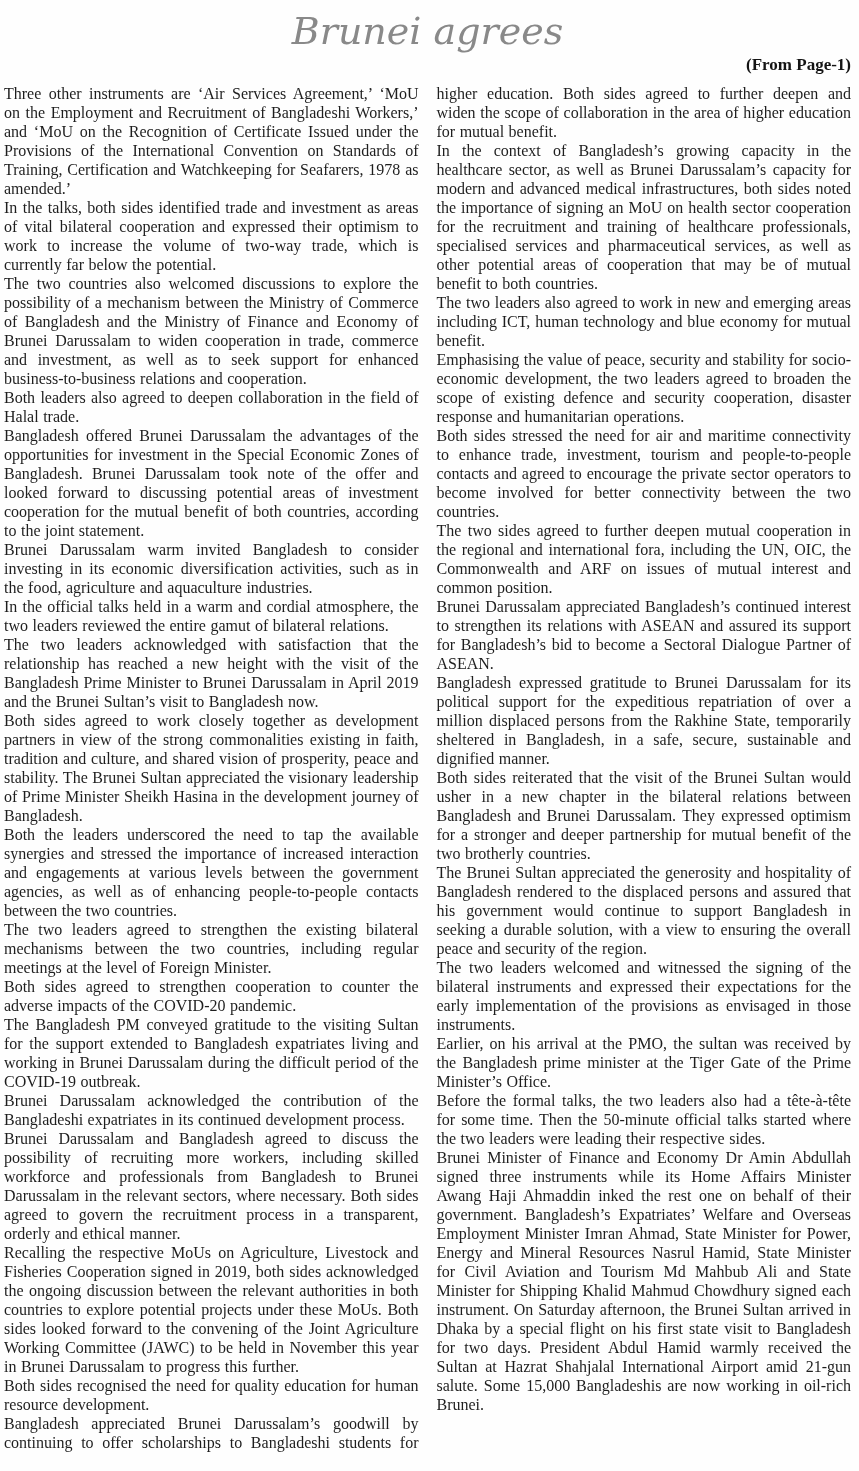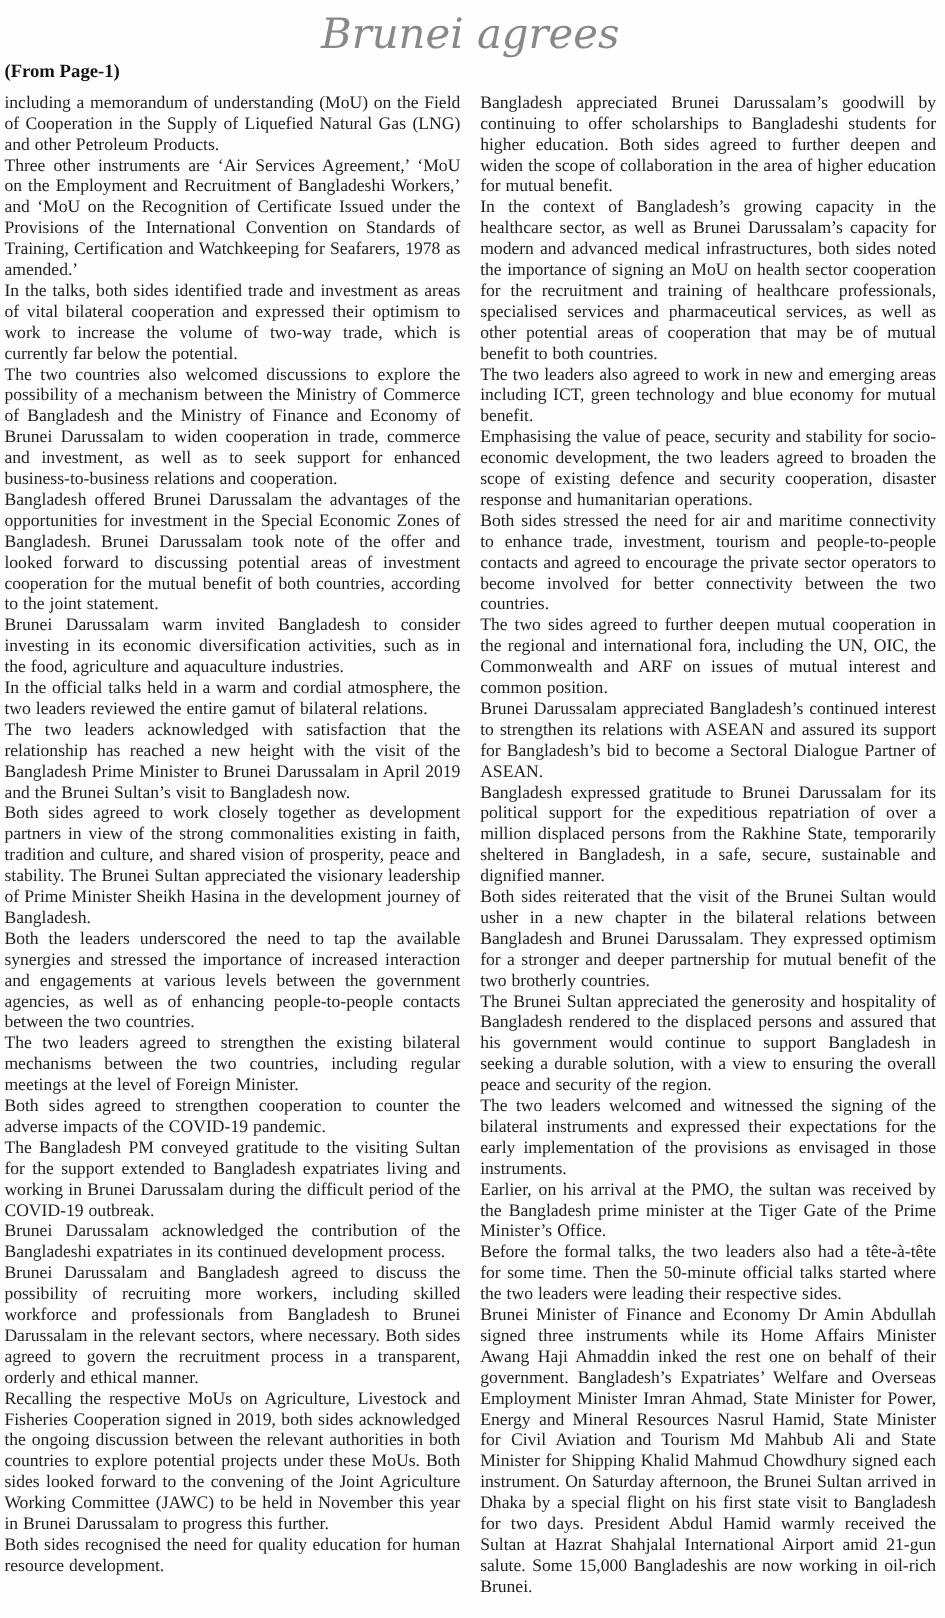--- a/index.html
+++ b/index.html
@@ -24,21 +24,21 @@
     font-family: "DejaVu Serif", serif;
     font-style: italic;
     font-weight: 400;
     font-size: 38px;
     line-height: 42px;
     color: #898989;
     margin: 2px 0 3px 0;
     letter-spacing: 0px;
   }
   .kicker {
-    text-align: left;
+    text-align: right;
     font-family: "Liberation Serif", serif;
     font-weight: 700;
     font-size: 17px;
     line-height: 20px;
     color: #141414;
     margin: 0 0 9px 0;
   }
   .article-columns {
     column-count: 2;
     column-gap: 18px;
@@ -54,40 +54,40 @@
     text-indent: 0;
   }
 </style>
 </head>
 <body>
 
 <div class="page">
   <h1 class="headline">Brunei agrees</h1>
   <div class="kicker">(From Page-1)</div>
   <div class="article-columns">
-      <p>including a memorandum of understanding (MoU) on the Field of Cooperation in the Supply of Liquefied Natural Gas (LNG) and other Petroleum Products.</p>
       <p>Three other instruments are ‘Air Services Agreement,’ ‘MoU on the Employment and Recruitment of Bangladeshi Workers,’ and ‘MoU on the Recognition of Certificate Issued under the Provisions of the International Convention on Standards of Training, Certification and Watchkeeping for Seafarers, 1978 as amended.’</p>
       <p>In the talks, both sides identified trade and investment as areas of vital bilateral cooperation and expressed their optimism to work to increase the volume of two-way trade, which is currently far below the potential.</p>
       <p>The two countries also welcomed discussions to explore the possibility of a mechanism between the Ministry of Commerce of Bangladesh and the Ministry of Finance and Economy of Brunei Darussalam to widen cooperation in trade, commerce and investment, as well as to seek support for enhanced business-to-business relations and cooperation.</p>
+      <p>Both leaders also agreed to deepen collaboration in the field of Halal trade.</p>
       <p>Bangladesh offered Brunei Darussalam the advantages of the opportunities for investment in the Special Economic Zones of Bangladesh. Brunei Darussalam took note of the offer and looked forward to discussing potential areas of investment cooperation for the mutual benefit of both countries, according to the joint statement.</p>
       <p>Brunei Darussalam warm invited Bangladesh to consider investing in its economic diversification activities, such as in the food, agriculture and aquaculture industries.</p>
       <p>In the official talks held in a warm and cordial atmosphere, the two leaders reviewed the entire gamut of bilateral relations.</p>
       <p>The two leaders acknowledged with satisfaction that the relationship has reached a new height with the visit of the Bangladesh Prime Minister to Brunei Darussalam in April 2019 and the Brunei Sultan’s visit to Bangladesh now.</p>
       <p>Both sides agreed to work closely together as development partners in view of the strong commonalities existing in faith, tradition and culture, and shared vision of prosperity, peace and stability. The Brunei Sultan appreciated the visionary leadership of Prime Minister Sheikh Hasina in the development journey of Bangladesh.</p>
       <p>Both the leaders underscored the need to tap the available synergies and stressed the importance of increased interaction and engagements at various levels between the government agencies, as well as of enhancing people-to-people contacts between the two countries.</p>
       <p>The two leaders agreed to strengthen the existing bilateral mechanisms between the two countries, including regular meetings at the level of Foreign Minister.</p>
-      <p>Both sides agreed to strengthen cooperation to counter the adverse impacts of the COVID-19 pandemic.</p>
+      <p>Both sides agreed to strengthen cooperation to counter the adverse impacts of the COVID-20 pandemic.</p>
       <p>The Bangladesh PM conveyed gratitude to the visiting Sultan for the support extended to Bangladesh expatriates living and working in Brunei Darussalam during the difficult period of the COVID-19 outbreak.</p>
       <p>Brunei Darussalam acknowledged the contribution of the Bangladeshi expatriates in its continued development process.</p>
       <p>Brunei Darussalam and Bangladesh agreed to discuss the possibility of recruiting more workers, including skilled workforce and professionals from Bangladesh to Brunei Darussalam in the relevant sectors, where necessary. Both sides agreed to govern the recruitment process in a transparent, orderly and ethical manner.</p>
       <p>Recalling the respective MoUs on Agriculture, Livestock and Fisheries Cooperation signed in 2019, both sides acknowledged the ongoing discussion between the relevant authorities in both countries to explore potential projects under these MoUs. Both sides looked forward to the convening of the Joint Agriculture Working Committee (JAWC) to be held in November this year in Brunei Darussalam to progress this further.</p>
       <p>Both sides recognised the need for quality education for human resource development.</p>
       <p>Bangladesh appreciated Brunei Darussalam’s goodwill by continuing to offer scholarships to Bangladeshi students for higher education. Both sides agreed to further deepen and widen the scope of collaboration in the area of higher education for mutual benefit.</p>
       <p>In the context of Bangladesh’s growing capacity in the healthcare sector, as well as Brunei Darussalam’s capacity for modern and advanced medical infrastructures, both sides noted the importance of signing an MoU on health sector cooperation for the recruitment and training of healthcare professionals, specialised services and pharmaceutical services, as well as other potential areas of cooperation that may be of mutual benefit to both countries.</p>
-      <p>The two leaders also agreed to work in new and emerging areas including ICT, green technology and blue economy for mutual benefit.</p>
+      <p>The two leaders also agreed to work in new and emerging areas including ICT, human technology and blue economy for mutual benefit.</p>
       <p>Emphasising the value of peace, security and stability for socio-economic development, the two leaders agreed to broaden the scope of existing defence and security cooperation, disaster response and humanitarian operations.</p>
       <p>Both sides stressed the need for air and maritime connectivity to enhance trade, investment, tourism and people-to-people contacts and agreed to encourage the private sector operators to become involved for better connectivity between the two countries.</p>
       <p>The two sides agreed to further deepen mutual cooperation in the regional and international fora, including the UN, OIC, the Commonwealth and ARF on issues of mutual interest and common position.</p>
       <p>Brunei Darussalam appreciated Bangladesh’s continued interest to strengthen its relations with ASEAN and assured its support for Bangladesh’s bid to become a Sectoral Dialogue Partner of ASEAN.</p>
       <p>Bangladesh expressed gratitude to Brunei Darussalam for its political support for the expeditious repatriation of over a million displaced persons from the Rakhine State, temporarily sheltered in Bangladesh, in a safe, secure, sustainable and dignified manner.</p>
       <p>Both sides reiterated that the visit of the Brunei Sultan would usher in a new chapter in the bilateral relations between Bangladesh and Brunei Darussalam. They expressed optimism for a stronger and deeper partnership for mutual benefit of the two brotherly countries.</p>
       <p>The Brunei Sultan appreciated the generosity and hospitality of Bangladesh rendered to the displaced persons and assured that his government would continue to support Bangladesh in seeking a durable solution, with a view to ensuring the overall peace and security of the region.</p>
       <p>The two leaders welcomed and witnessed the signing of the bilateral instruments and expressed their expectations for the early implementation of the provisions as envisaged in those instruments.</p>
       <p>Earlier, on his arrival at the PMO, the sultan was received by the Bangladesh prime minister at the Tiger Gate of the Prime Minister’s Office.</p>
       <p>Before the formal talks, the two leaders also had a tête-à-tête for some time. Then the 50-minute official talks started where the two leaders were leading their respective sides.</p>

